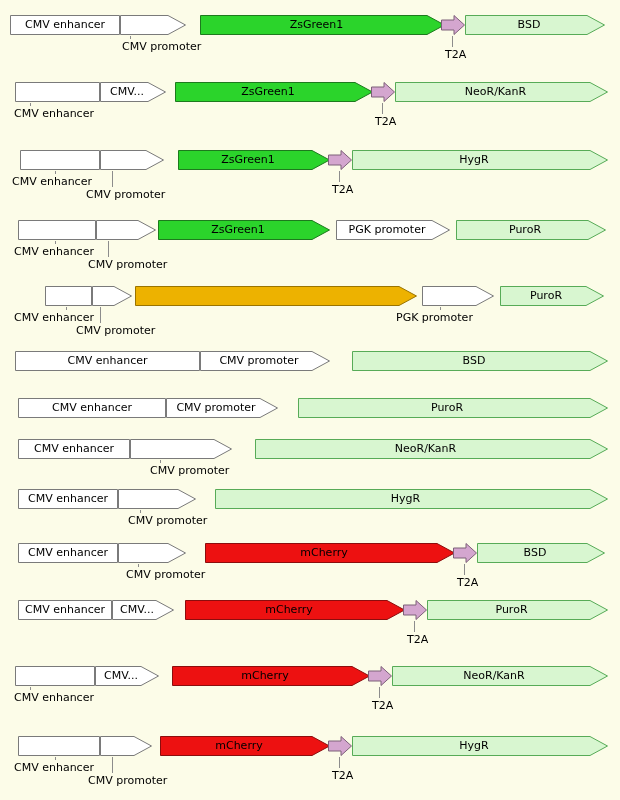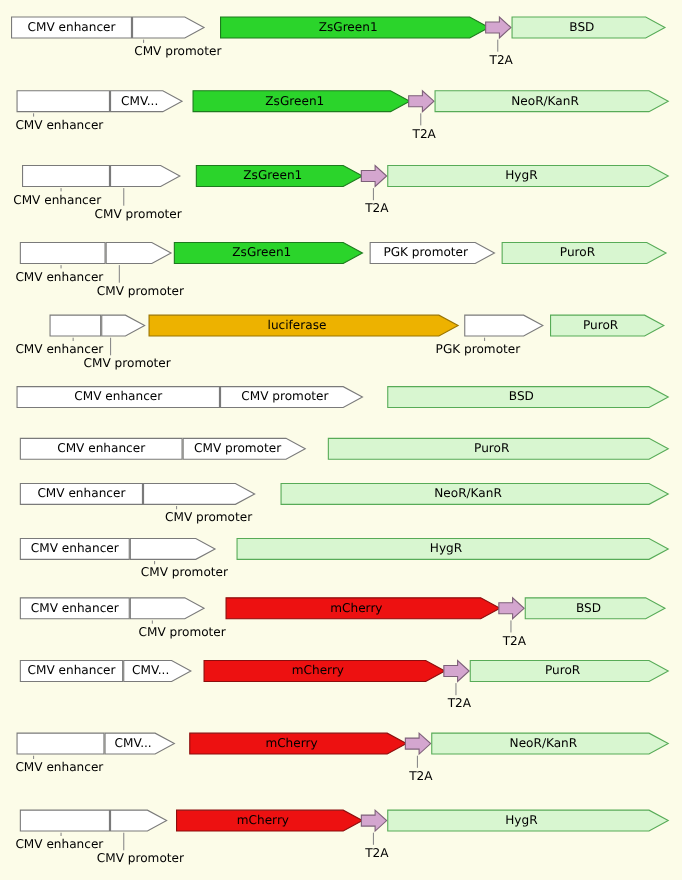--- a/index.html
+++ b/index.html
@@ -187,21 +187,20 @@
     <div class="feature" style="left: 92px; top: 286px; width: 40px;">
       <svg width="40" height="20">
         <polygon points="0.5,0.5 22,0.5 39.5,10 22,19.5 0.5,19.5" fill="#ffffff" stroke="#7a7a7a" stroke-width="1"></polygon>
       </svg>
     </div>
     <div class="feature" style="left: 135px; top: 286px; width: 282px;">
       <svg width="282" height="20">
         <polygon points="0.5,0.5 264,0.5 281.5,10 264,19.5 0.5,19.5" fill="#edb200" stroke="#9a7400" stroke-width="1"></polygon>
       </svg>
     </div>
-    <div class="inside-label" style="left: 135px; top: 286px; width: 270px;">luciferase</div>
     <div class="feature" style="left: 422px; top: 286px; width: 72px;">
       <svg width="72" height="20">
         <polygon points="0.5,0.5 54,0.5 71.5,10 54,19.5 0.5,19.5" fill="#ffffff" stroke="#7a7a7a" stroke-width="1"></polygon>
       </svg>
     </div>
     <div class="feature" style="left: 500px; top: 286px; width: 104px;">
       <svg width="104" height="20">
         <polygon points="0.5,0.5 86,0.5 103.5,10 86,19.5 0.5,19.5" fill="#d8f6d0" stroke="#57ab57" stroke-width="1"></polygon>
       </svg>
     </div>

